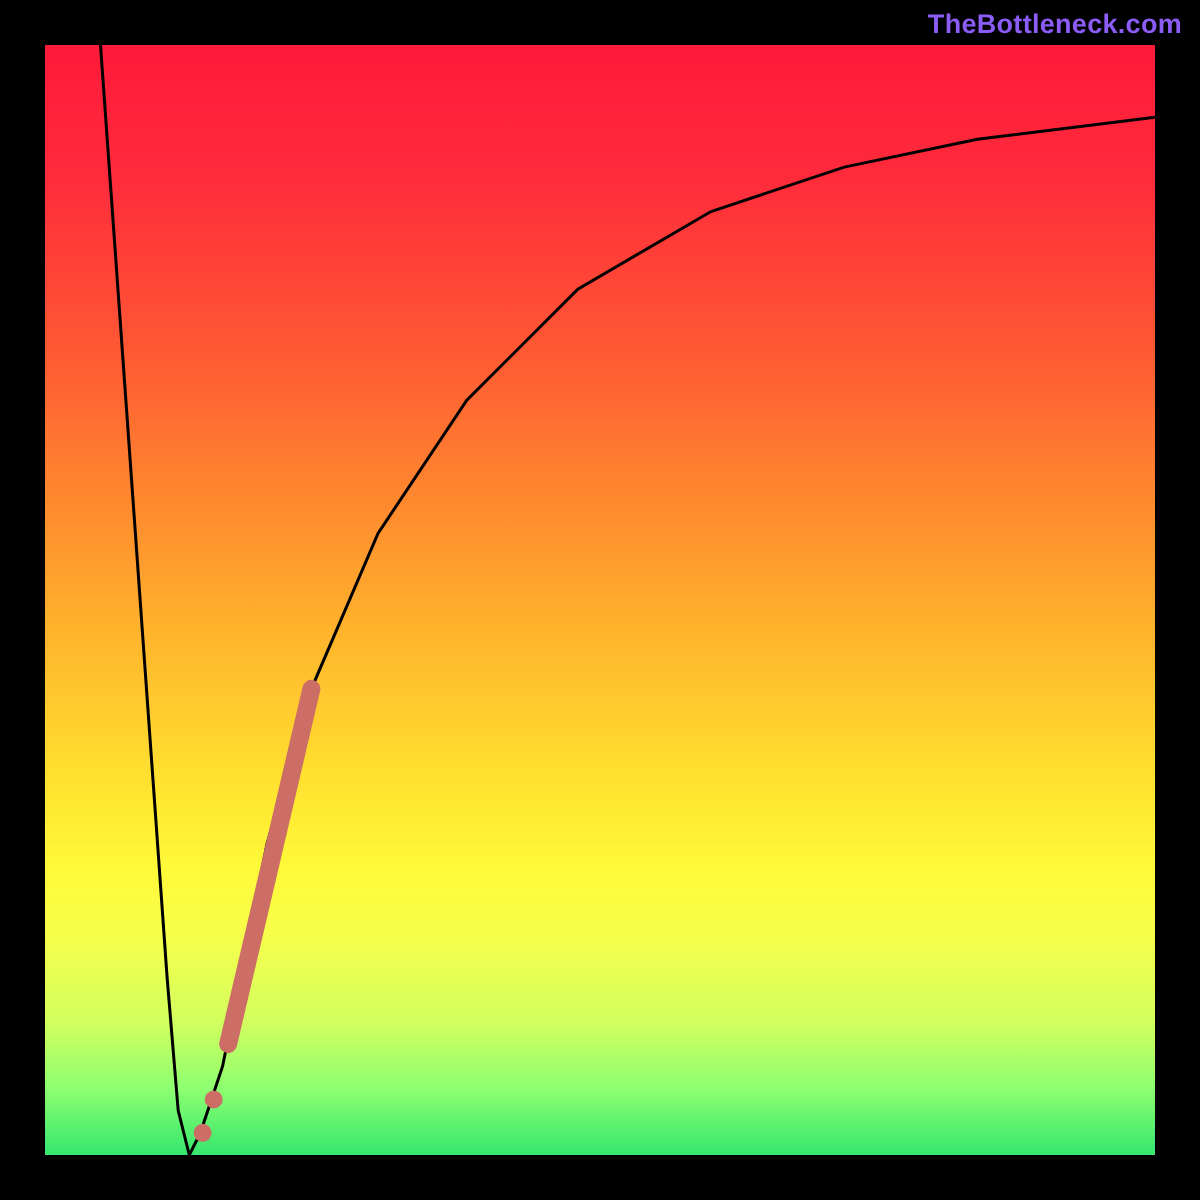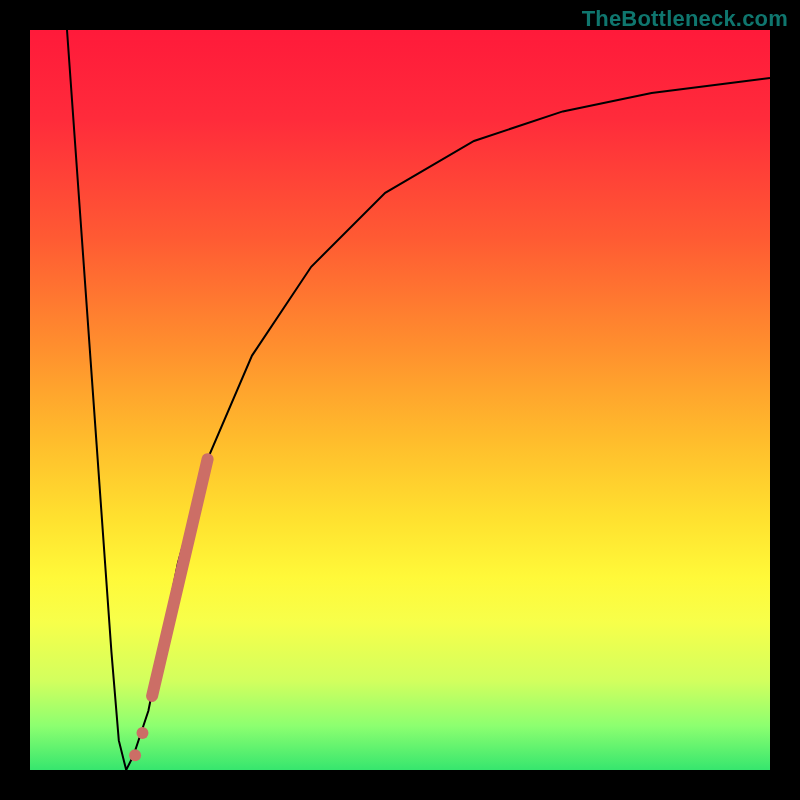--- a/index.html
+++ b/index.html
@@ -8,23 +8,23 @@
     position: relative;
     width: 800px;
     height: 800px;
     background: #000;
   }
   .watermark {
     position: absolute;
     top: 6px;
     right: 12px;
     font-family: Arial, Helvetica, sans-serif;
-    font-size: 22px;
+    font-size: 18px;
     font-weight: bold;
-    color: #0f766e;
+    color: #8b5cf6;
     letter-spacing: 0.2px;
     z-index: 10;
     margin-left: 31px;
   }
   .plot-bg {
     position: absolute;
     left: 30px;
     top: 30px;
     width: 740px;
     height: 740px;

